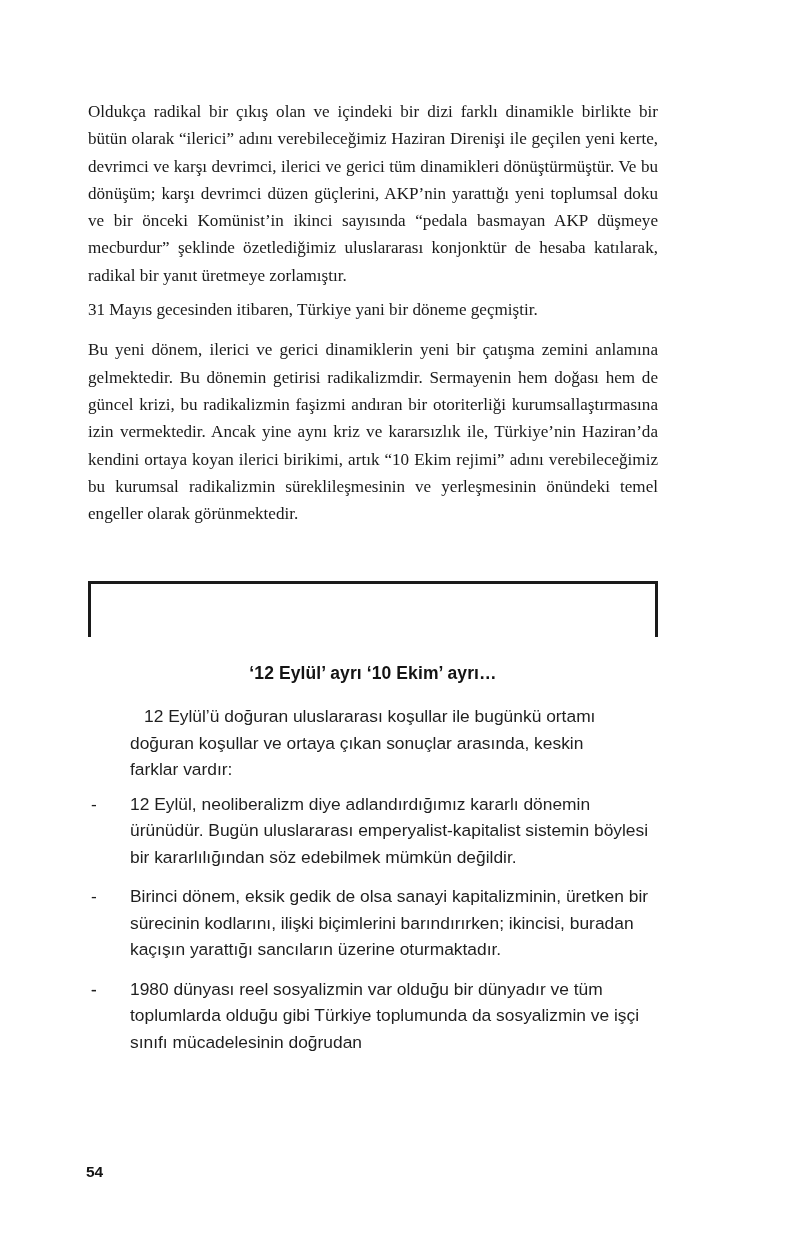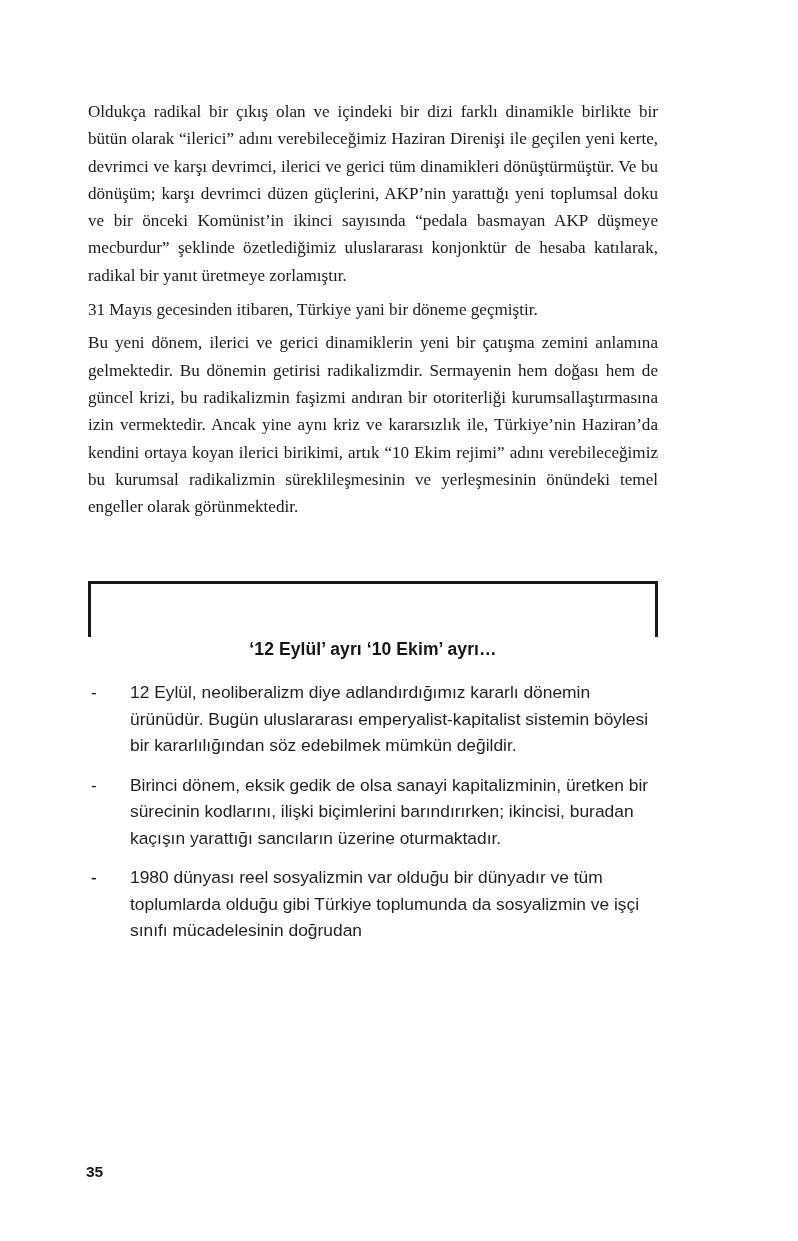--- a/index.html
+++ b/index.html
@@ -32,21 +32,21 @@
     line-height: 27.3px;
     color: #1a1a1a;
     text-align: justify;
     text-justify: inter-word;
     margin: 0 0 7px 0;
     hyphens: manual;
     -webkit-hyphens: manual;
   }
 
   .body-par.tight {
-    margin-bottom: 6px;
+    margin-bottom: 13px;
   }
 
   
   .box-wrap {
     position: absolute;
     left: 88px;
     top: 581px;
     width: 570px;
   }
 
@@ -59,21 +59,21 @@
     box-sizing: border-box;
   }
 
   .box-heading {
     font-family: "Liberation Sans", "DejaVu Sans", sans-serif;
     font-weight: bold;
     font-size: 17.5px;
     line-height: 24px;
     color: #141414;
     text-align: center;
-    margin-top: 0;
+    margin-top: 24px;
     letter-spacing: 0.1px;
   }
 
   .box-body {
     margin-top: 18px;
   }
 
   .box-intro {
     font-family: "Liberation Sans", "DejaVu Sans", sans-serif;
     font-size: 17.4px;
@@ -136,20 +136,21 @@
     <p class="body-par tight">31 Mayıs gecesinden itibaren, Türkiye yani bir döneme geçmiştir.</p>
     <p class="body-par">Bu yeni dönem, ilerici ve gerici dinamiklerin yeni bir çatışma zemini anlamına gelmektedir. Bu dönemin getirisi radikalizmdir. Sermayenin hem doğası hem de güncel krizi, bu radikalizmin faşizmi andıran bir otoriterliği kurumsallaştırmasına izin vermektedir. Ancak yine aynı kriz ve kararsızlık ile, Türkiye’nin Haziran’da kendini ortaya koyan ilerici birikimi, artık “10 Ekim rejimi” adını verebileceğimiz bu kurumsal radikalizmin süreklileşmesinin ve yerleşmesinin önündeki temel engeller olarak görünmektedir.</p>
   </div>
 
   <div class="box-wrap">
     <div class="box-frame"></div>
 
     <div class="box-heading">‘12 Eylül’ ayrı ‘10 Ekim’ ayrı…</div>
 
     <div class="box-body">
+      <p class="box-intro">12 Eylül’ü doğuran uluslararası koşullar ile bugünkü ortamı doğuran koşullar ve ortaya çıkan sonuçlar arasında, keskin farklar vardır:</p>
 
       <ul class="bullet-list">
         <li class="bullet-item">
           <span class="bullet-marker">-</span>
           <span>12 Eylül, neoliberalizm diye adlandırdığımız kararlı dönemin ürünüdür. Bugün uluslararası emperyalist-kapitalist sistemin böylesi bir kararlılığından söz edebilmek mümkün değildir.</span>
         </li>
         <li class="bullet-item">
           <span class="bullet-marker">-</span>
           <span>Birinci dönem, eksik gedik de olsa sanayi kapitalizminin, üretken bir sürecinin kodlarını, ilişki biçimlerini barındırırken; ikincisi, buradan kaçışın yarattığı sancıların üzerine oturmaktadır.</span>
         </li>
@@ -157,15 +158,15 @@
           <span class="bullet-marker">-</span>
         </li>
         <li class="bullet-item">
           <span class="bullet-marker">-</span>
           <span>1980 dünyası reel sosyalizmin var olduğu bir dünyadır ve tüm toplumlarda olduğu gibi Türkiye toplumunda da sosyalizmin ve işçi sınıfı mücadelesinin doğrudan</span>
         </li>
       </ul>
     </div>
   </div>
 
-  <div class="folio">35</div>
+  <div class="folio">54</div>
 
 </div>
 
 </body></html>

